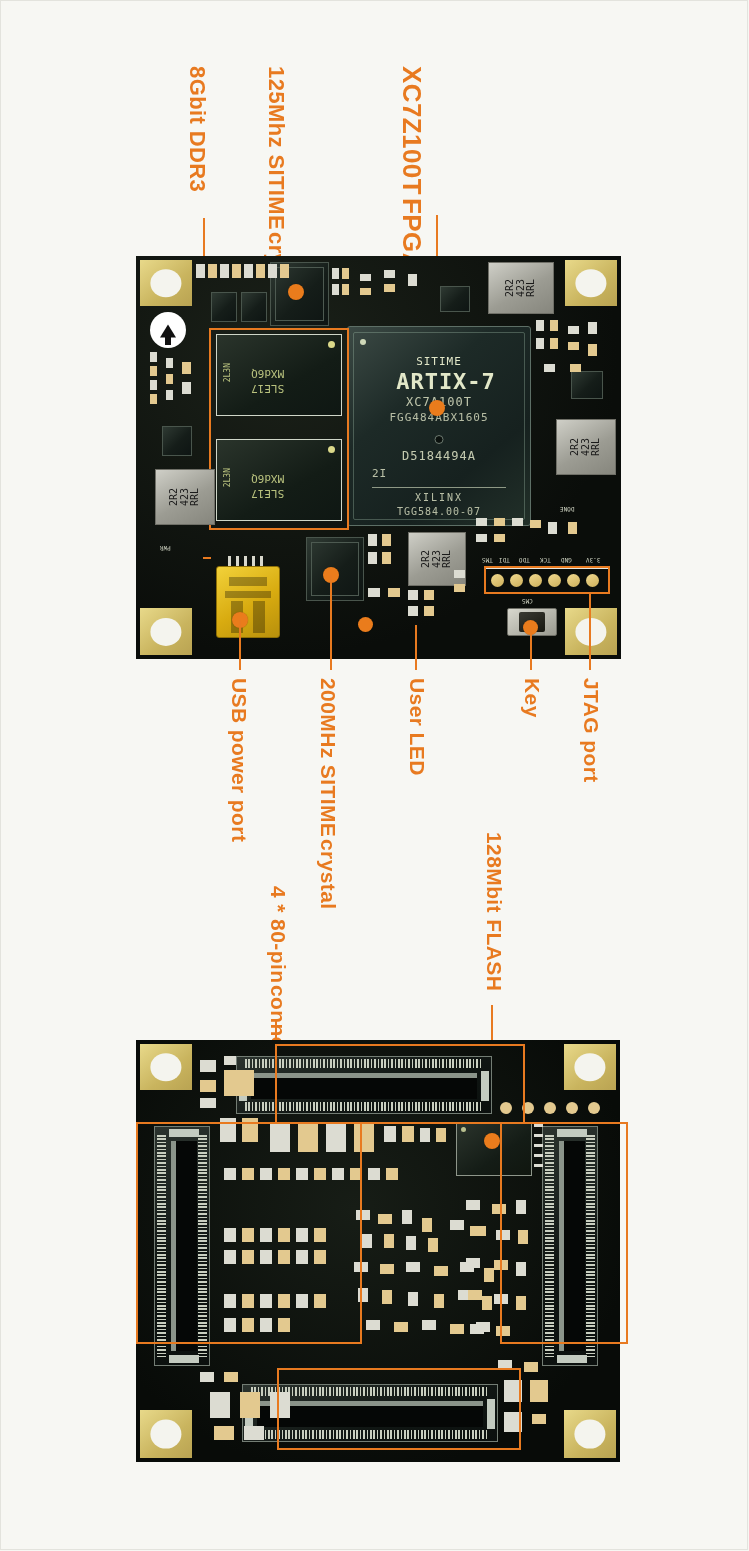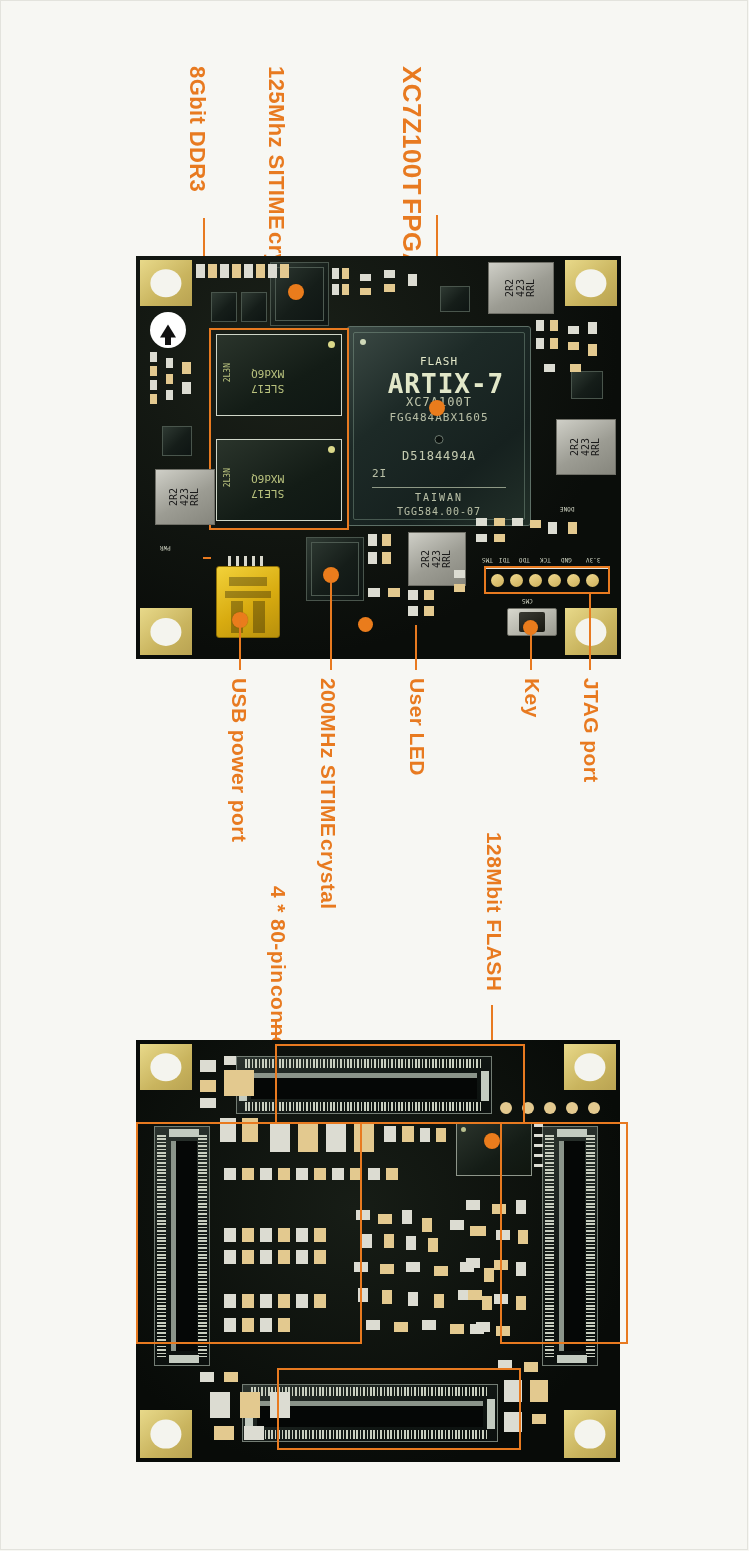--- a/index.html
+++ b/index.html
@@ -235,29 +235,29 @@
       </div>
     <div class="pad" style="left:429px;top:352px;width:52px;height:47px;">
         <div class="hole"></div>
       </div>
 
     <div class="arrowmark" style="left:14px;top:56px;width:36px;height:36px;"></div>
 
     <div class="bga" style="left:211px;top:70px;width:184px;height:200px;">
       <div style="position:absolute;left:5px;top:5px;right:5px;bottom:5px;border:1px solid rgba(160,190,170,.35);border-radius:2px;"></div>
       <div style="position:absolute;left:12px;top:12px;width:6px;height:6px;border-radius:50%;background:#cfd8b8;"></div>
-      <div class="bgatxt" style="top:28px;font-size:11px;">FLASH</div>
-      <div class="bgatxt" style="top:42px;font-size:26px;font-weight:bold;padding-left:14px;">ARTIX-7</div>
+      <div class="bgatxt" style="top:28px;font-size:11px;">SITIME</div>
+      <div class="bgatxt" style="top:42px;font-size:22px;font-weight:bold;padding-left:14px;">ARTIX-7</div>
       <div class="bgatxt" style="top:68px;font-size:12px;opacity:.82;">XC7A100T</div>
       <div class="bgatxt" style="top:84px;font-size:11px;opacity:.78;">FGG484ABX1605</div>
       <div style="position:absolute;left:50%;top:108px;transform:translateX(-50%);width:7px;height:7px;border-radius:50%;background:#0b110e;border:1px solid #6d7a70;"></div>
       <div class="bgatxt" style="top:122px;font-size:12px;opacity:.85;">D5184494A</div>
       <div class="bgatxt" style="top:140px;font-size:11px;text-align:left;padding-left:24px;opacity:.8;">2I</div>
       <div style="position:absolute;left:24px;right:24px;top:160px;height:1px;background:rgba(220,230,200,.6);"></div>
-      <div class="bgatxt" style="top:165px;font-size:10px;letter-spacing:2px;opacity:.8;">TAIWAN</div>
+      <div class="bgatxt" style="top:165px;font-size:10px;letter-spacing:2px;opacity:.8;">XILINX</div>
       <div class="bgatxt" style="top:179px;font-size:10px;opacity:.78;">TGG584.00-07</div>
     </div>
 
     <div class="ddr" style="left:80px;top:78px;width:126px;height:82px;">
       <div style="position:absolute;right:6px;top:6px;width:7px;height:7px;border-radius:50%;background:#dbd98a;"></div>
       <div class="m" style="left:34px;top:32px;font-size:11px;">MXd6Q</div>
       <div class="m" style="left:34px;top:47px;font-size:11px;">SLE17</div>
       <div class="m" style="left:6px;top:28px;font-size:8px;writing-mode:vertical-rl;">2L3N</div>
     </div>
     <div class="ddr" style="left:80px;top:183px;width:126px;height:82px;">

